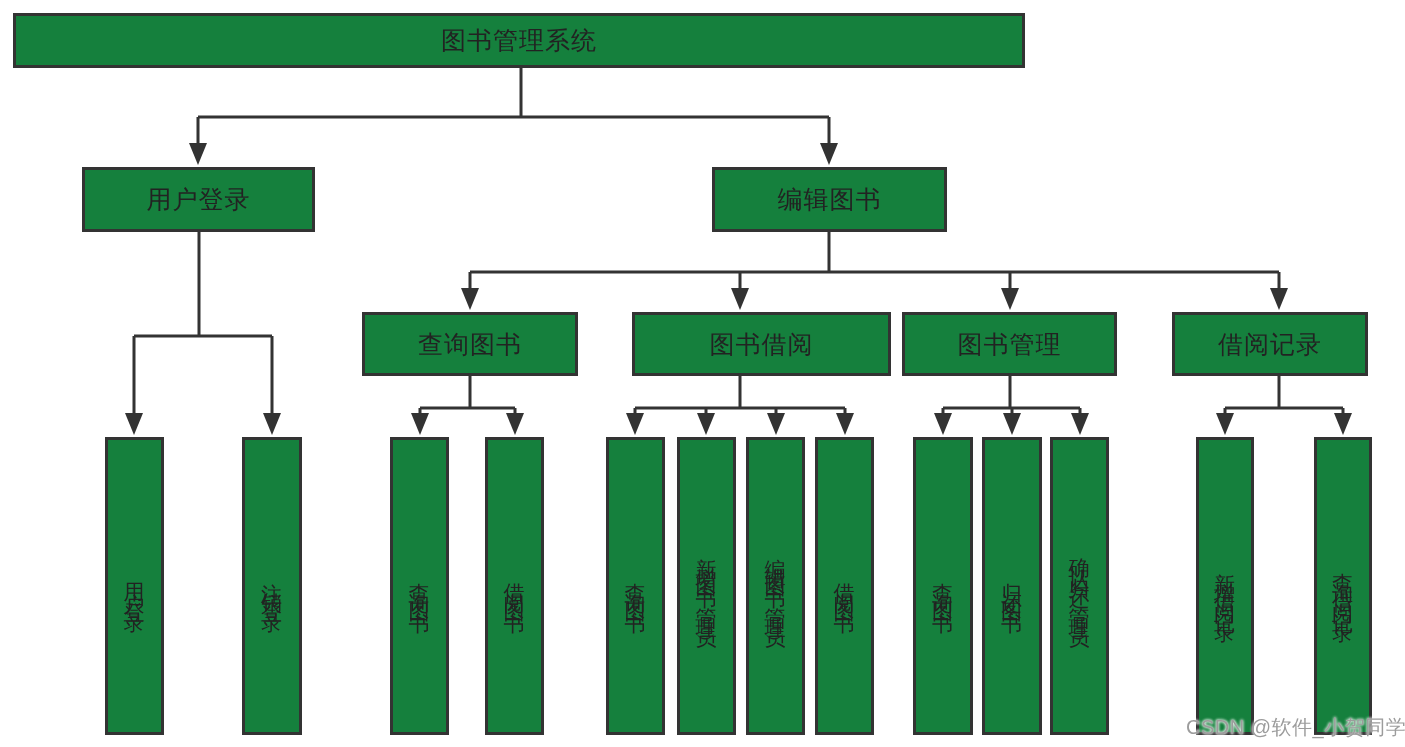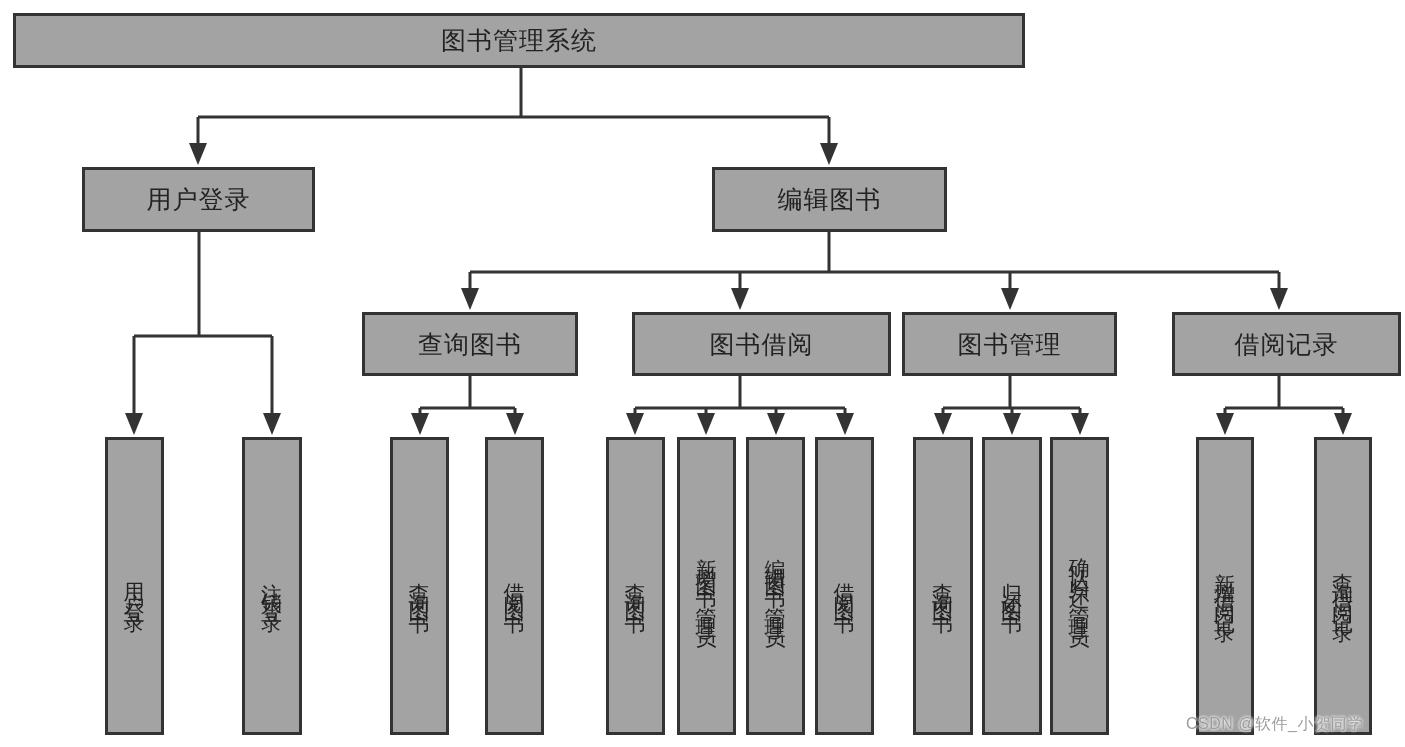--- a/index.html
+++ b/index.html
@@ -27,21 +27,21 @@
     stroke: var(--line);
     stroke-width: 3;
     fill: none;
   }
   .connectors polygon {
     fill: var(--line);
     stroke: none;
   }
   .node {
     position: absolute;
-    background: #a3a3a3;
+    background: #15803d;
     border: 3px solid var(--line);
     display: flex;
     align-items: center;
     justify-content: center;
     color: var(--text);
   }
   .node-h .lbl {
     font-size: 25px;
     letter-spacing: 1px;
     white-space: nowrap;
@@ -52,21 +52,21 @@
     text-orientation: mixed;
     font-size: 21px;
     letter-spacing: 10px;
     line-height: 1;
     white-space: nowrap;
   }
   .watermark {
     position: absolute;
     left: 1186px;
     top: 714px;
-    font-size: 16px;
+    font-size: 20px;
     letter-spacing: 0.5px;
     color: var(--watermark);
     text-shadow: 0 0 3px #ffffff, 0 0 3px #ffffff;
     white-space: nowrap;
     z-index: 5;
   }
 </style>
 </head>
 <body>
 
@@ -135,21 +135,21 @@
 
   <div class="node node-h" style="left:362px;top:312px;width:216px;height:64px">
     <span class="lbl">查询图书</span>
   </div>
   <div class="node node-h" style="left:632px;top:312px;width:259px;height:64px">
     <span class="lbl">图书借阅</span>
   </div>
   <div class="node node-h" style="left:902px;top:312px;width:215px;height:64px">
     <span class="lbl">图书管理</span>
   </div>
-  <div class="node node-h" style="left:1172px;top:312px;width:229px;height:64px">
+  <div class="node node-h" style="left:1172px;top:312px;width:196px;height:64px">
     <span class="lbl">借阅记录</span>
   </div>
 
   <div class="node node-v" style="left:105px;top:437px;width:59px;height:298px">
     <span class="lbl">用户登录</span>
   </div>
   <div class="node node-v" style="left:242px;top:437px;width:60px;height:298px">
     <span class="lbl">注销登录</span>
   </div>
 

